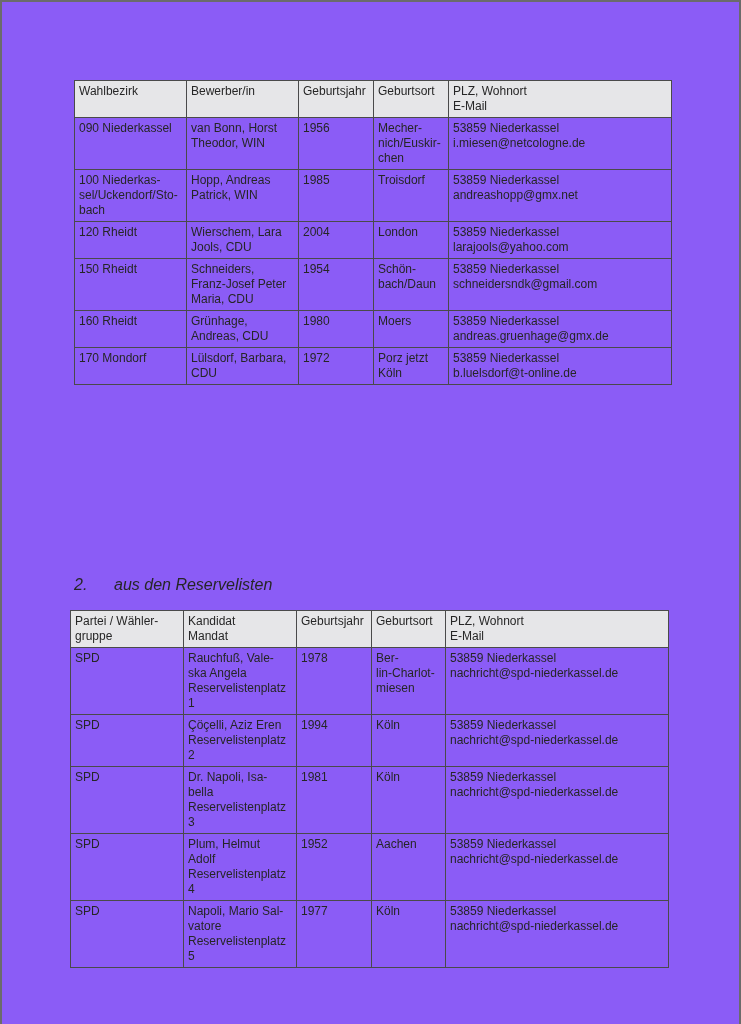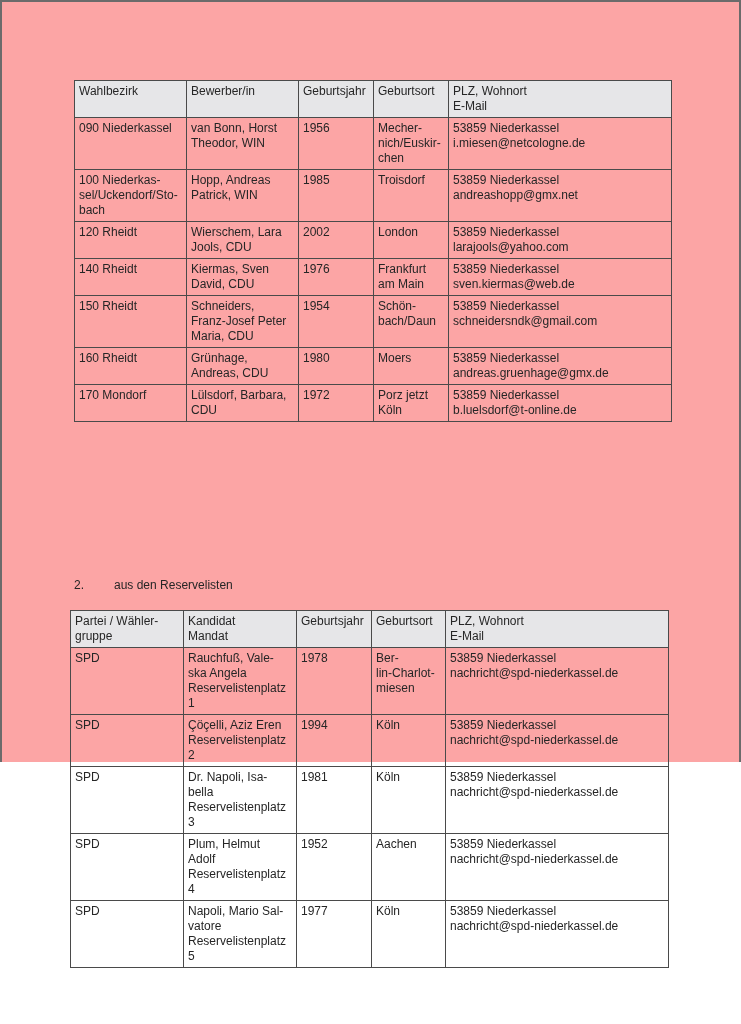--- a/index.html
+++ b/index.html
@@ -1,44 +1,44 @@
 <!DOCTYPE html>
 <html><head>
   <meta charset="utf-8">
   <style>
     html, body { margin: 0; padding: 0; background: #ffffff; }
     body {
       width: 741px; height: 1024px; position: relative; overflow: hidden;
       font-family: "Liberation Sans", sans-serif; color: #222;
     }
     .page {
-      position: absolute; left: 0; top: 0; width: 741px; height: 762px;
+      position: absolute; left: 0; top: 0; width: 741px; height: 1024px;
       box-sizing: border-box;
       border-top: 2px solid #6b6b6b;
       border-left: 2px solid #6b6b6b;
       border-right: 2px solid #6b6b6b;
-      background: #fca5a5;
+      background: #8b5cf6;
     }
     table.grid {
       position: absolute; border-collapse: collapse; table-layout: fixed;
       font-size: 12px; line-height: 15px;
     }
     table.grid td, table.grid th {
       border: 1px solid #4a4a4a;
       vertical-align: top; text-align: left; font-weight: normal;
       padding: 3px 4px 3px 4px;
       color: #262626;
     }
     table.grid thead th { background: #e6e6e8; }
     .line { display: block; white-space: nowrap; }
     #t1 { left: 72px; top: 78px; width: 597px; }
     #t2 { left: 68px; top: 608px; width: 598px; }
     .section-label {
-      position: absolute; left: 72px; top: 576px; font-size: 12px; line-height: 14px;
-      color: #262626; white-space: nowrap;
+      position: absolute; left: 72px; top: 576px; font-size: 16px; line-height: 14px;
+      color: #262626; white-space: nowrap; font-style: italic;
     }
     .section-label .num { display: inline-block; width: 40px; }
   </style>
 </head>
 <body>
 
 <div class="page">
 
   <table id="t1" class="grid">
     <colgroup>
@@ -108,45 +108,27 @@
           </td>
         </tr>
         <tr>
           <td>
             <span class="line">120 Rheidt</span>
           </td>
           <td>
             <span class="line">Wierschem, Lara</span>
             <span class="line">Jools, CDU</span>
           </td>
-          <td>2002</td>
+          <td>2004</td>
           <td>
             <span class="line">London</span>
           </td>
           <td>
             <span class="line">53859 Niederkassel</span>
             <span class="line">larajools@yahoo.com</span>
-          </td>
-        </tr>
-        <tr>
-          <td>
-            <span class="line">140 Rheidt</span>
-          </td>
-          <td>
-            <span class="line">Kiermas, Sven</span>
-            <span class="line">David, CDU</span>
-          </td>
-          <td>1976</td>
-          <td>
-            <span class="line">Frankfurt</span>
-            <span class="line">am Main</span>
-          </td>
-          <td>
-            <span class="line">53859 Niederkassel</span>
-            <span class="line">sven.kiermas@web.de</span>
           </td>
         </tr>
         <tr>
           <td>
             <span class="line">150 Rheidt</span>
           </td>
           <td>
             <span class="line">Schneiders,</span>
             <span class="line">Franz-Josef Peter</span>
             <span class="line">Maria, CDU</span>

